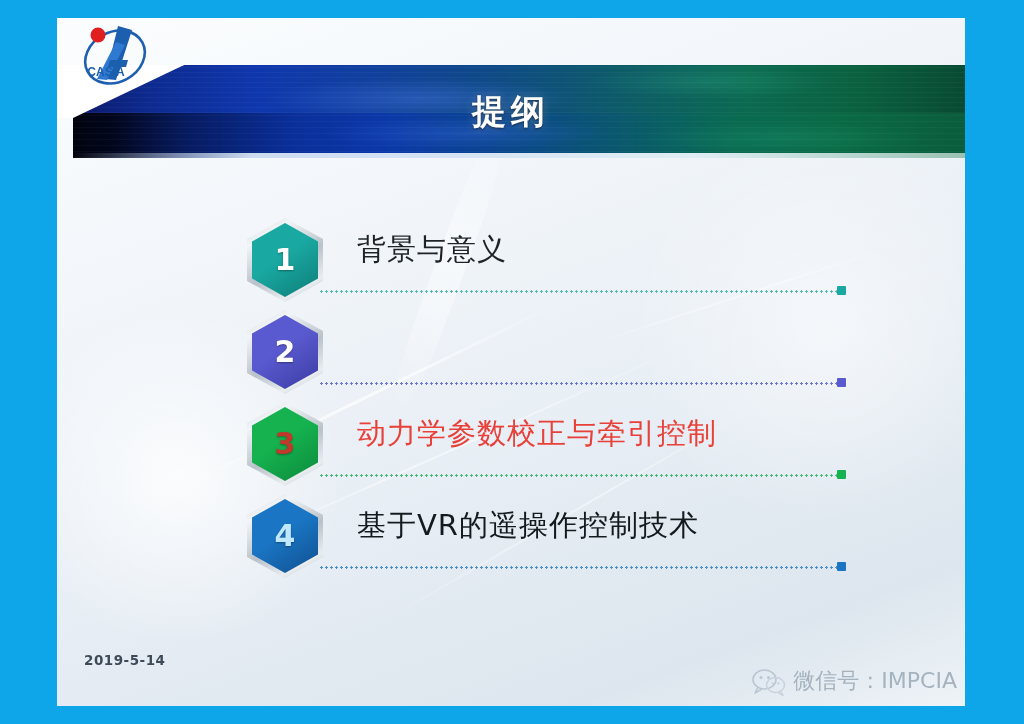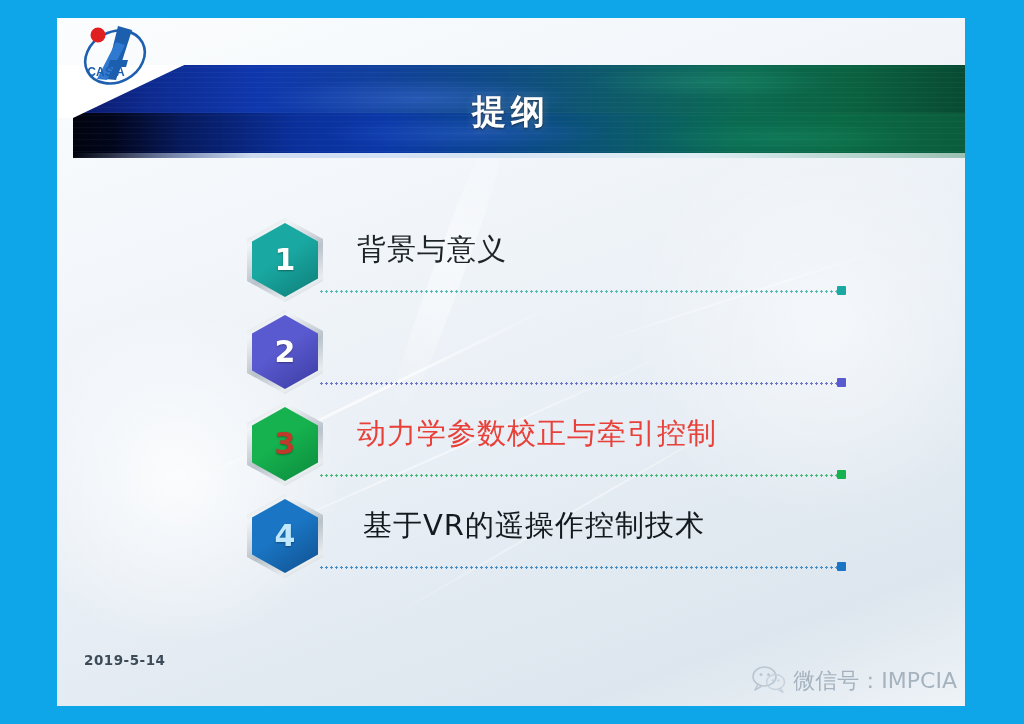--- a/index.html
+++ b/index.html
@@ -212,21 +212,21 @@
     font-weight: bold;
     color: #3d4b58;
     letter-spacing: .5px;
     font-family: "DejaVu Sans", "Liberation Sans", sans-serif;
   }
   #watermark {
     position: absolute;
     right: 8px;
     bottom: 10px;
     display: flex;
-    align-items: flex-start;
+    align-items: flex-end;
     gap: 7px;
     color: #9aa9b6;
     font-size: 22px;
     font-family: "DejaVu Sans", "Liberation Sans", sans-serif;
     opacity: .85;
     white-space: nowrap;
   }
   #watermark svg { display:block; }
 </style>
 </head>
@@ -288,21 +288,21 @@
           <div class="dot-end" style="background: rgb(21, 178, 79);"></div>
         </div>
         <div class="row" style="top: 476px;">
           <div class="hexwrap">
             <div class="hex">
               <div class="hex-inner" style="background: linear-gradient(145deg, rgb(26, 118, 196) 0%, rgb(26, 118, 196) 45%, rgb(16, 80, 144) 100%);">
                 <span class="hex-num" style="color: rgb(191, 232, 255);">4</span>
               </div>
             </div>
           </div>
-          <div class="row-label" style="color: rgb(20, 27, 31); margin-left: 6px;">基于VR的遥操作控制技术</div>
+          <div class="row-label" style="color: rgb(20, 27, 31);">基于VR的遥操作控制技术</div>
           <div class="dots" style="color: rgb(76, 143, 196);"></div>
           <div class="dot-end" style="background: rgb(26, 118, 196);"></div>
         </div>
       </div>
 
     <div id="slide-date">2019-5-14</div>
 
     <div id="watermark">
       <span>
         <svg width="34" height="27" viewBox="0 0 34 27" aria-hidden="true">

